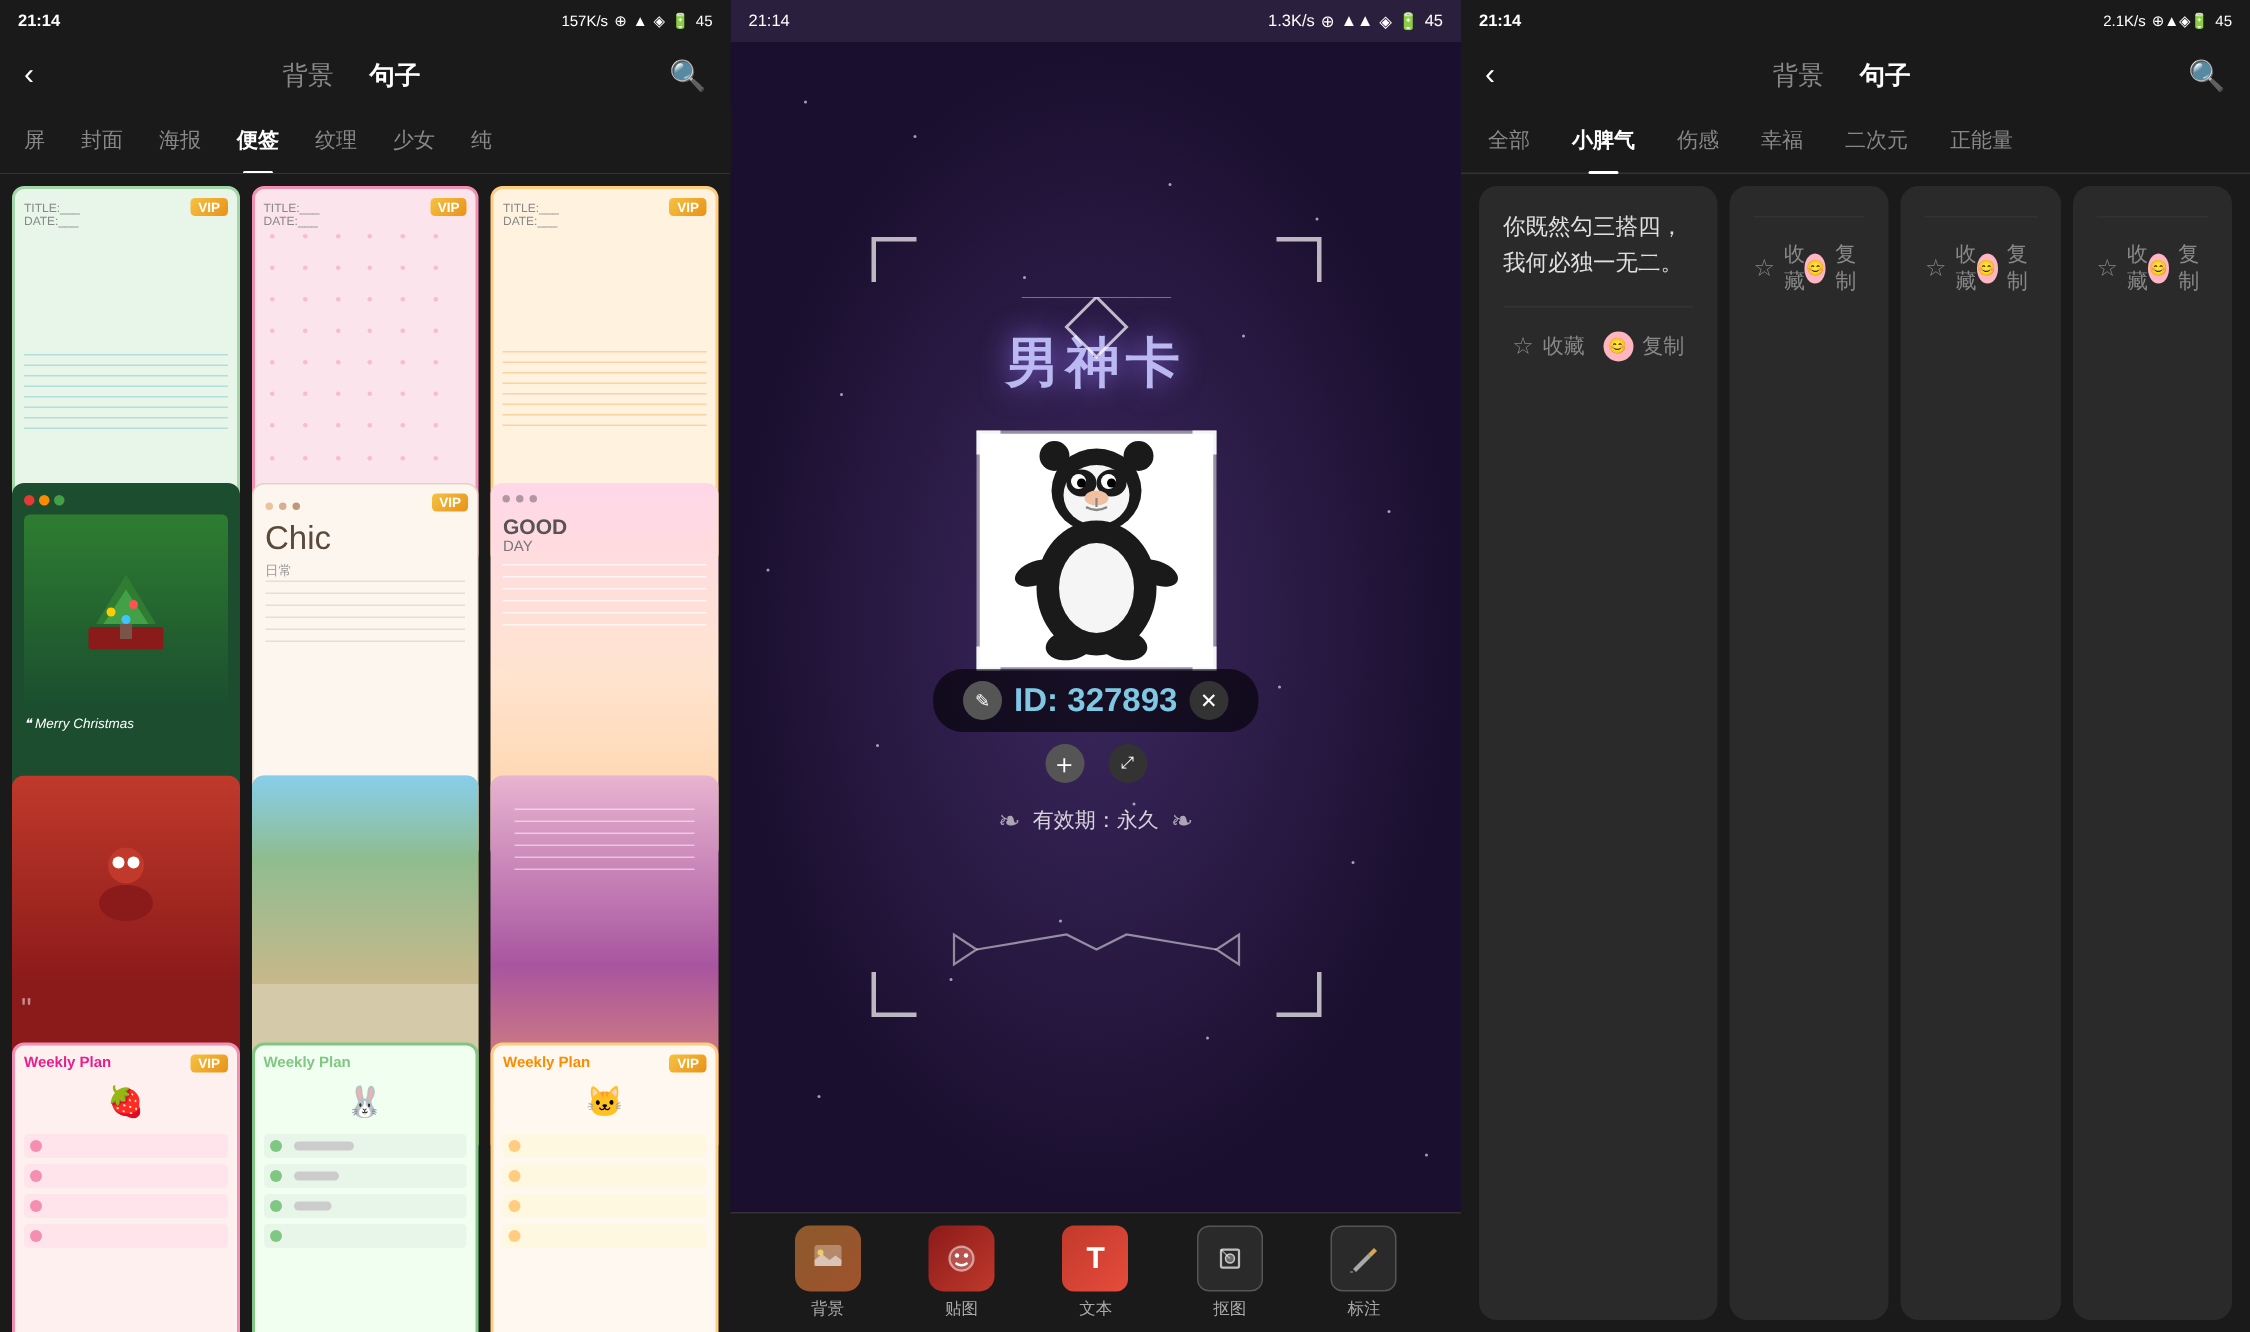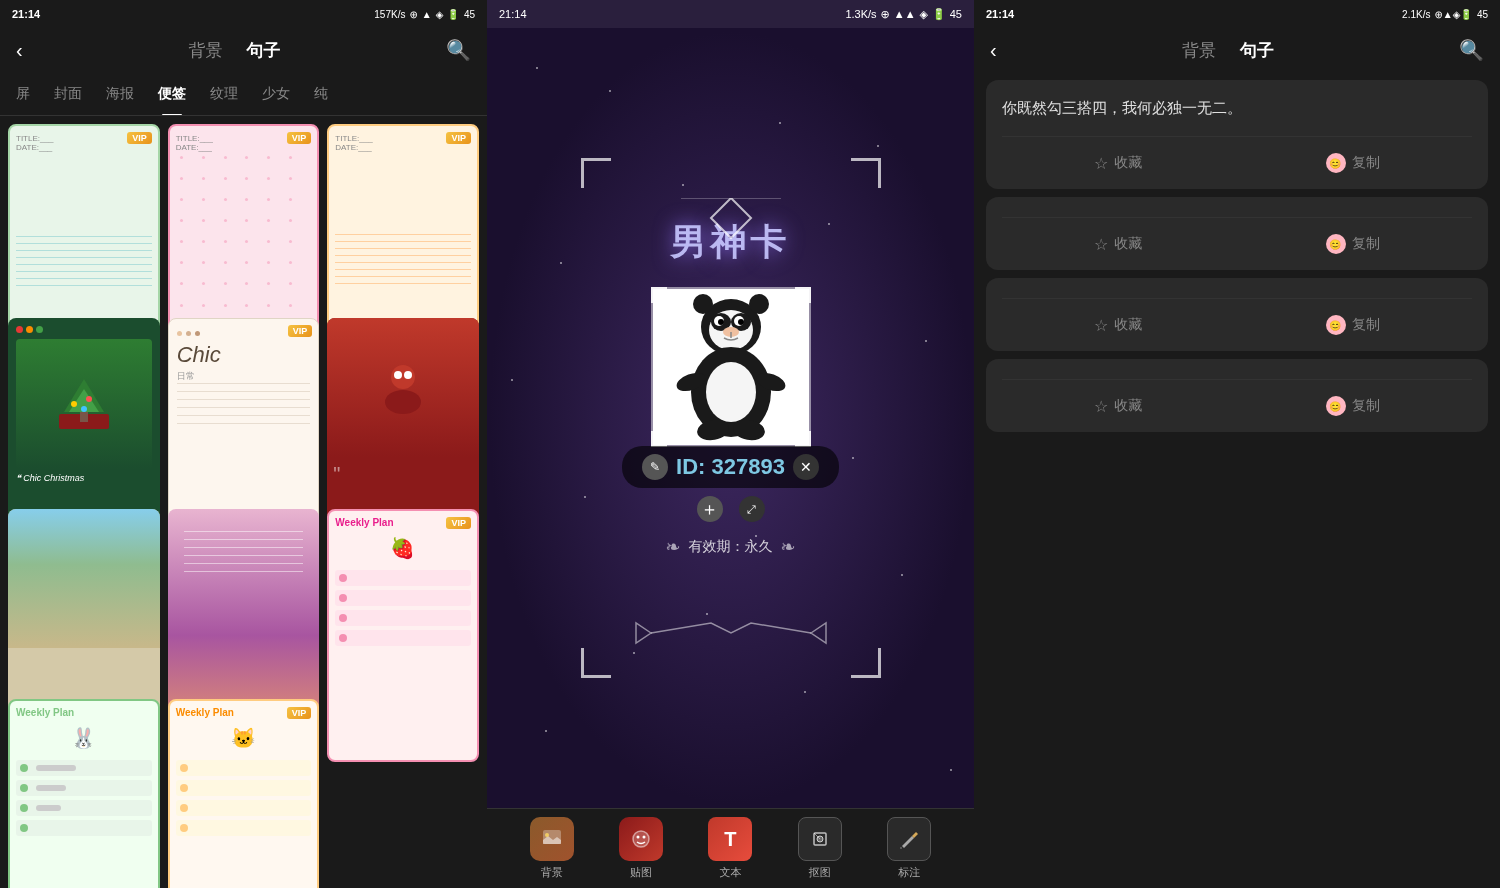--- a/index.html
+++ b/index.html
@@ -176,21 +176,21 @@
     .christmas-text { color: #fff; font-size: 9px; font-style: italic; margin-top: 4px; }
 
     .card-chic {
       background: #fdf6ee;
       border: 1px solid #e0d5c5;
       display: flex;
       flex-direction: column;
       padding: 8px;
       position: relative;
     }
-    .chic-title { font-size: 22px; font-style: italic; color: #5a4a3a; font-weight: 300; }
+    .chic-title { font-size: 22px; color: #5a4a3a; font-weight: 300; }
     .chic-sub { font-size: 9px; color: #999; margin-top: 2px; }
     .chic-dots-row { display: flex; gap: 4px; margin-bottom: 6px; margin-top: 4px; }
     .chic-dot { width: 5px; height: 5px; border-radius: 50%; background: #c8a882; }
     .chic-lines { flex: 1; }
     .chic-line { height: 1px; background: #e8ddd0; margin-bottom: 7px; }
     .card-quote { position: absolute; bottom: 8px; left: 8px; font-size: 22px; color: #d4bfa0; line-height: 1; }
 
     .card-good-day {
       background: linear-gradient(180deg, #ffd7e8 0%, #ffe4d0 50%, #ffd0a0 100%);
       display: flex;
@@ -493,22 +493,22 @@
       transform: translateX(-50%);
       width: 20px; height: 2px;
       background: #fff; border-radius: 1px;
     }
 
     .sent-list {
       flex: 1;
       overflow-y: auto;
       padding: 8px 12px;
       display: flex;
-      flex-direction: column;
       gap: 8px;
+      justify-content: space-between;
     }
     .sent-list::-webkit-scrollbar { display: none; }
 
     .sent-card {
       background: #2a2a2a;
       border-radius: 12px;
       padding: 16px;
       display: flex;
       flex-direction: column;
       gap: 12px;
@@ -694,21 +694,21 @@
         <svg width="60" height="60" viewBox="0 0 60 60">
           <rect x="5" y="40" width="50" height="15" fill="#8b1a1a" rx="2"></rect>
           <polygon points="30,5 10,38 50,38" fill="#2e7d32"></polygon>
           <polygon points="30,15 15,38 45,38" fill="#43a047"></polygon>
           <rect x="26" y="38" width="8" height="10" fill="#795548"></rect>
           <circle cx="20" cy="30" r="3" fill="#ffcc00"></circle>
           <circle cx="35" cy="25" r="3" fill="#ff5252"></circle>
           <circle cx="30" cy="35" r="3" fill="#40c4ff"></circle>
         </svg>
       </div>
-      <div class="christmas-text">❝ Chic Christmas</div>
+      <div class="christmas-text">❝ Merry Christmas</div>
     </div>
 
     <div class="bg-card card-chic">
       <div class="vip-badge">VIP</div>
       <div class="chic-dots-row">
         <div class="chic-dot" style="background:#e8c4a0;"></div>
         <div class="chic-dot" style="background:#d4b090;"></div>
         <div class="chic-dot" style="background:#c09878;"></div>
       </div>
       <div class="chic-title">Chic</div>
@@ -717,20 +717,38 @@
         <div class="chic-line"></div>
         <div class="chic-line"></div>
         <div class="chic-line"></div>
         <div class="chic-line"></div>
         <div class="chic-line"></div>
         <div class="chic-line"></div>
       </div>
       <div class="card-quote">"</div>
     </div>
 
+    <div class="bg-card card-good-day">
+      <div class="good-day-dots">
+        <div class="chic-dot" style="background:rgba(0,0,0,0.3);"></div>
+        <div class="chic-dot" style="background:rgba(0,0,0,0.3);"></div>
+        <div class="chic-dot" style="background:rgba(0,0,0,0.3);"></div>
+      </div>
+      <div class="good-day-title">GOOD</div>
+      <div class="good-day-sub">DAY</div>
+      <div class="good-day-lines">
+        <div class="good-day-line"></div>
+        <div class="good-day-line"></div>
+        <div class="good-day-line"></div>
+        <div class="good-day-line"></div>
+        <div class="good-day-line"></div>
+        <div class="good-day-line"></div>
+      </div>
+      <div class="good-day-quote">"</div>
+    </div>
 
     <div class="bg-card card-red-photo">
       <div class="card-photo-top">
         <svg width="60" height="60" viewBox="0 0 60 60">
           <circle cx="30" cy="20" r="12" fill="#c0392b"></circle>
           <ellipse cx="30" cy="45" rx="18" ry="12" fill="#8b1a1a"></ellipse>
           <circle cx="25" cy="18" r="4" fill="#fff"></circle>
           <circle cx="35" cy="18" r="4" fill="#fff"></circle>
         </svg>
       </div>
@@ -1016,20 +1034,40 @@
 
   <div class="sent-header">
     <span style="font-size:20px; color:#fff; cursor:pointer;">‹</span>
     <div class="header-tabs">
       <span class="header-tab">背景</span>
       <span class="header-tab active">句子</span>
     </div>
     <span style="font-size:20px; color:#fff; cursor:pointer;">🔍</span>
   </div>
 
+  <div class="sent-tabs">
+    <div class="sent-tab">
+        <span>全部</span>
+      </div>
+    <div class="sent-tab active">
+        <span>小脾气</span>
+      </div>
+    <div class="sent-tab">
+        <span>伤感</span>
+      </div>
+    <div class="sent-tab">
+        <span>幸福</span>
+      </div>
+    <div class="sent-tab">
+        <span>二次元</span>
+      </div>
+    <div class="sent-tab">
+        <span>正能量</span>
+      </div>
+  </div>
 
   <div class="sent-list">
 
     <div class="sent-card">
       <p class="sent-text">你既然勾三搭四，我何必独一无二。</p>
       <div class="divider-line"></div>
       <div class="sent-actions">
         <div class="sent-action">
           <span class="action-icon star-icon">☆</span>
           <span>收藏</span>

